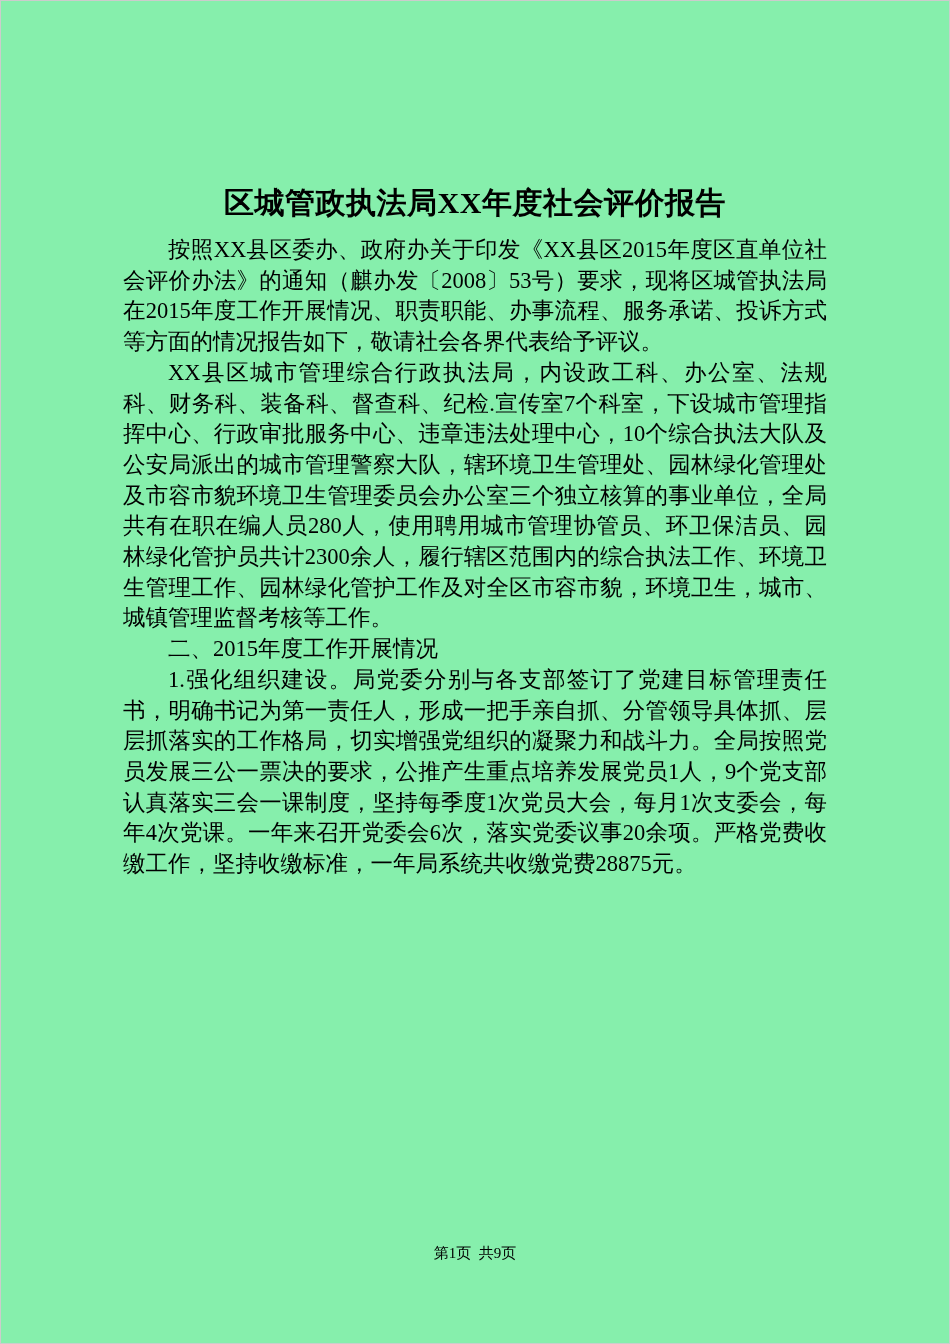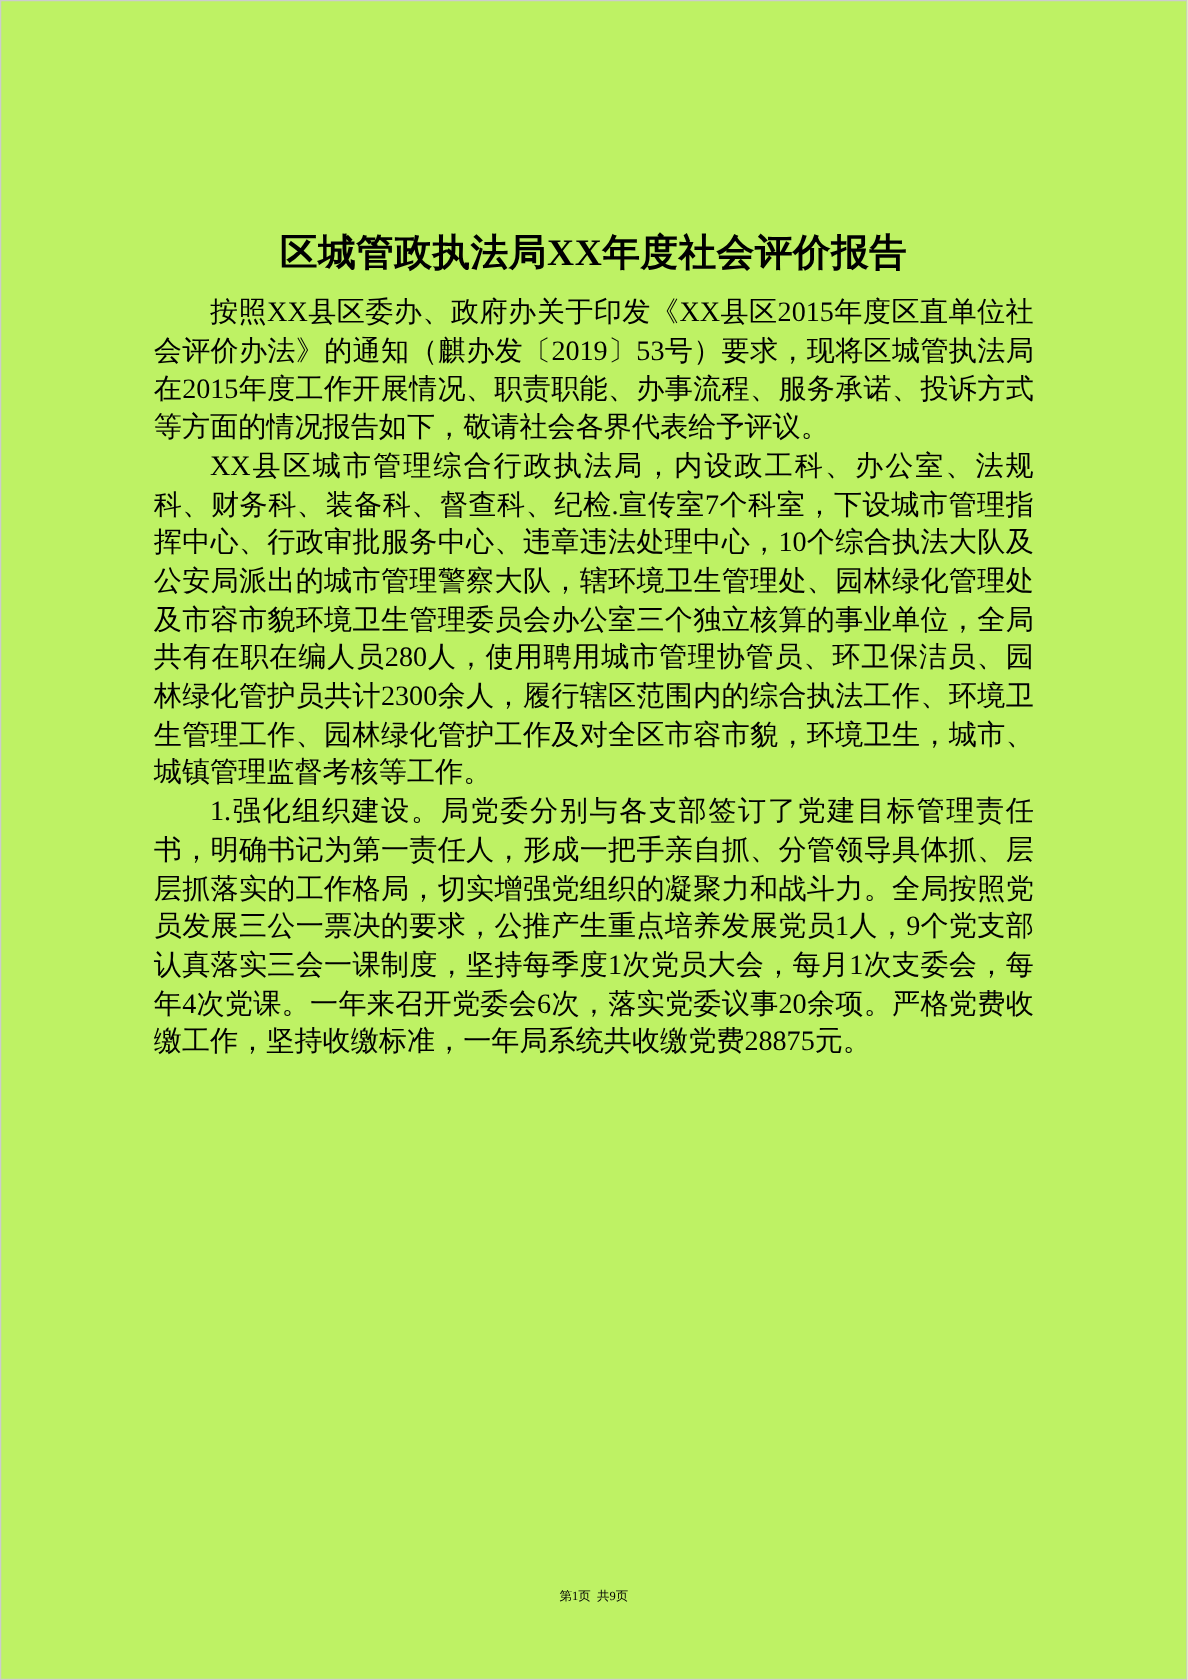--- a/index.html
+++ b/index.html
@@ -5,21 +5,21 @@
   html, body {
     margin: 0;
     padding: 0;
     background: #ffffff;
   }
   .page {
     position: relative;
     width: 950px;
     height: 1344px;
     margin: 0 auto;
-    background: #bef264;
+    background: #86efac;
     box-sizing: border-box;
     border: 1px solid #cccccc;
     padding: 180px 122px 0 122px;
     font-family: "Liberation Serif", "DejaVu Serif", serif;
     color: #000000;
     overflow: hidden;
   }
   .doc-title {
     font-size: 30px;
     font-weight: bold;
@@ -33,32 +33,33 @@
     line-height: 30.7px;
     text-align: justify;
     text-indent: 2em;
     margin: 0;
     word-break: break-all;
   }
   .page-footer {
     position: absolute;
     left: 0;
     right: 0;
-    bottom: 56px;
+    bottom: 81px;
     text-align: center;
-    font-size: 10px;
+    font-size: 15px;
     line-height: 18px;
     white-space: pre;
     color: #000000;
   }
 </style>
 </head>
 <body>
 
 <div class="page">
   <h1 class="doc-title">区城管政执法局XX年度社会评价报告</h1>
 
-  <p class="para">按照XX县区委办、政府办关于印发《XX县区2015年度区直单位社会评价办法》的通知（麒办发〔2019〕53号）要求，现将区城管执法局在2015年度工作开展情况、职责职能、办事流程、服务承诺、投诉方式等方面的情况报告如下，敬请社会各界代表给予评议。</p>
+  <p class="para">按照XX县区委办、政府办关于印发《XX县区2015年度区直单位社会评价办法》的通知（麒办发〔2008〕53号）要求，现将区城管执法局在2015年度工作开展情况、职责职能、办事流程、服务承诺、投诉方式等方面的情况报告如下，敬请社会各界代表给予评议。</p>
   <p class="para">XX县区城市管理综合行政执法局，内设政工科、办公室、法规科、财务科、装备科、督查科、纪检.宣传室7个科室，下设城市管理指挥中心、行政审批服务中心、违章违法处理中心，10个综合执法大队及公安局派出的城市管理警察大队，辖环境卫生管理处、园林绿化管理处及市容市貌环境卫生管理委员会办公室三个独立核算的事业单位，全局共有在职在编人员280人，使用聘用城市管理协管员、环卫保洁员、园林绿化管护员共计2300余人，履行辖区范围内的综合执法工作、环境卫生管理工作、园林绿化管护工作及对全区市容市貌，环境卫生，城市、城镇管理监督考核等工作。</p>
+  <p class="para">二、2015年度工作开展情况</p>
   <p class="para">1.强化组织建设。局党委分别与各支部签订了党建目标管理责任书，明确书记为第一责任人，形成一把手亲自抓、分管领导具体抓、层层抓落实的工作格局，切实增强党组织的凝聚力和战斗力。全局按照党员发展三公一票决的要求，公推产生重点培养发展党员1人，9个党支部认真落实三会一课制度，坚持每季度1次党员大会，每月1次支委会，每年4次党课。一年来召开党委会6次，落实党委议事20余项。严格党费收缴工作，坚持收缴标准，一年局系统共收缴党费28875元。</p>
 
   <div class="page-footer">第1页  共9页</div>
 </div>
 
 </body></html>

